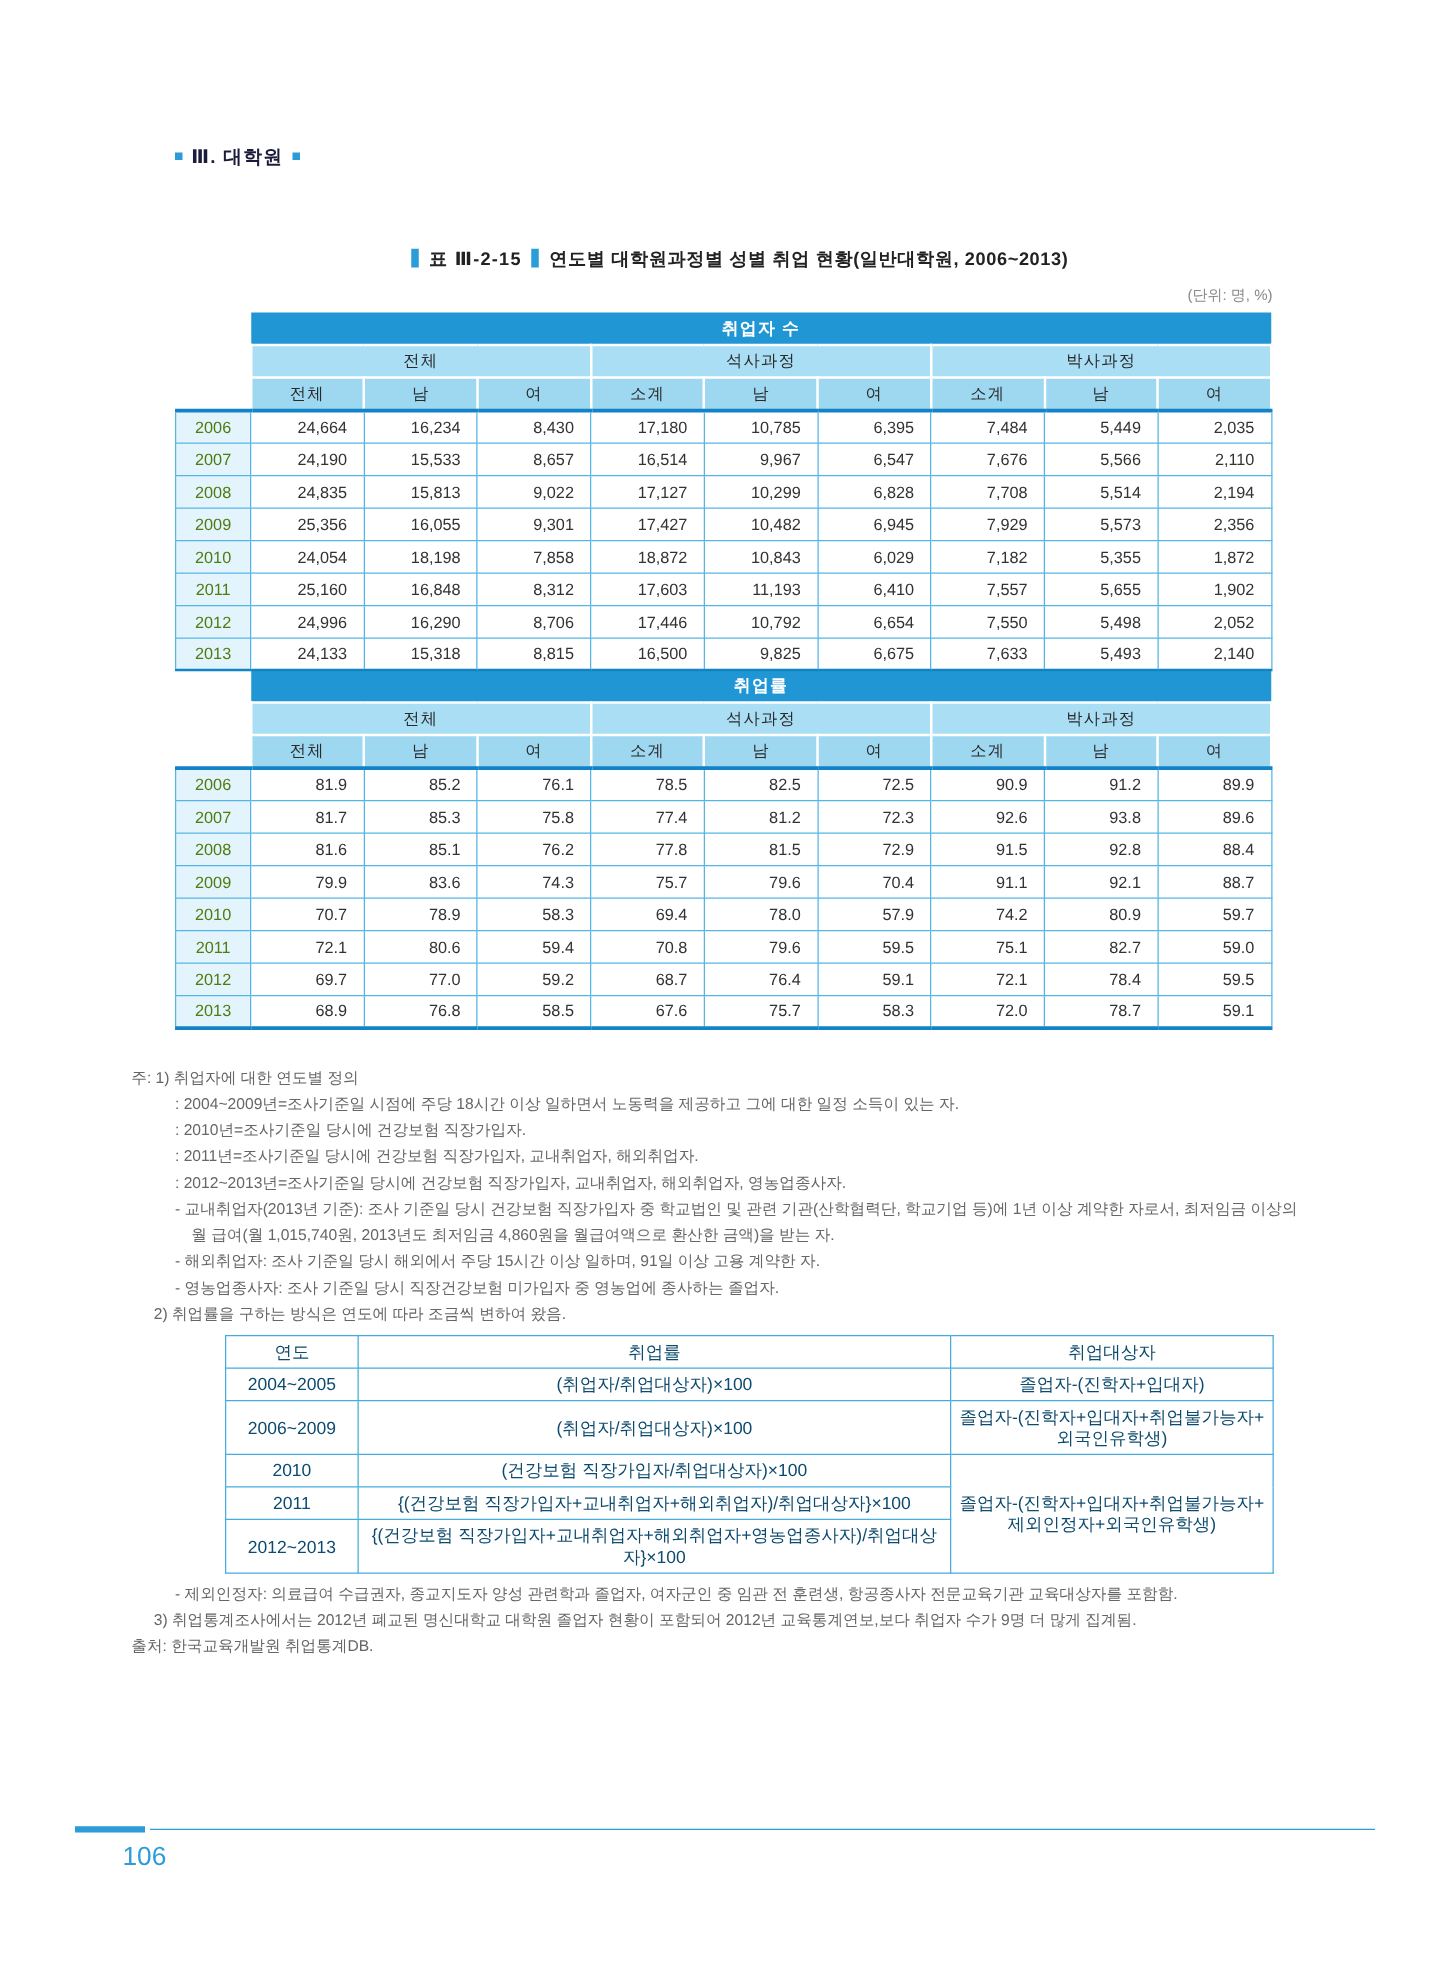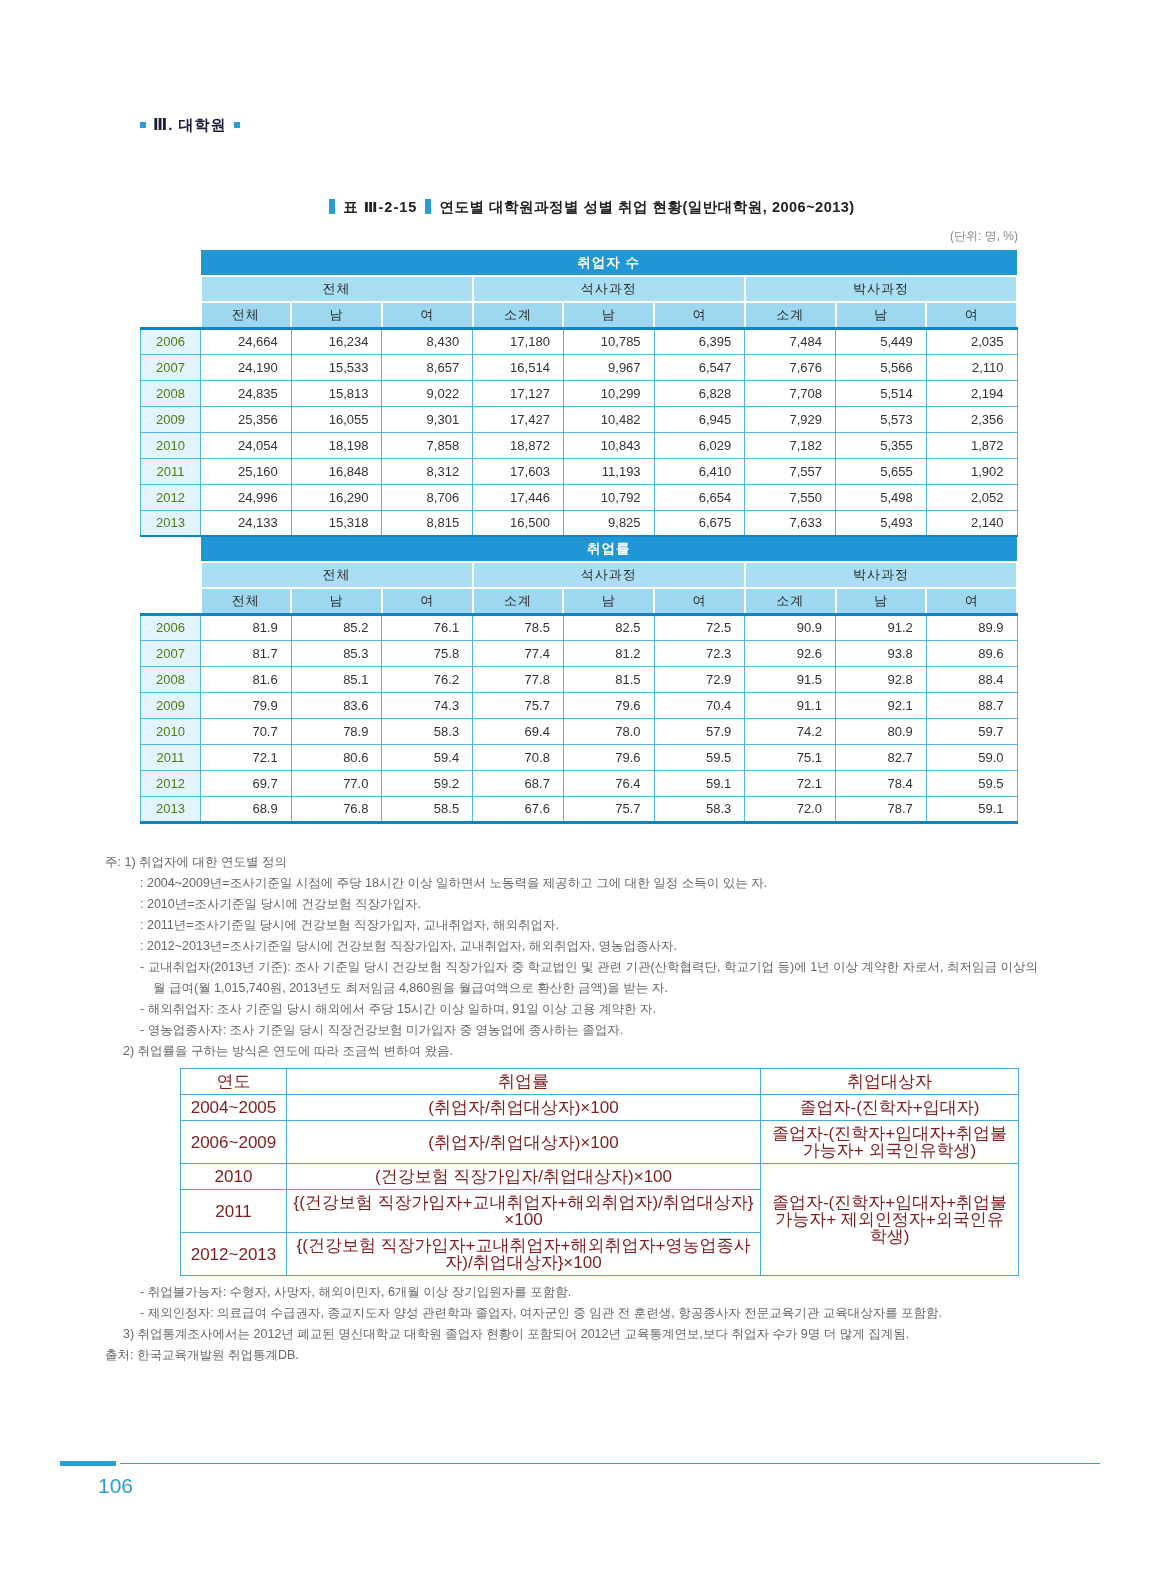--- a/index.html
+++ b/index.html
@@ -43,21 +43,21 @@
   tbody#employed-rows tr:last-child td{border-bottom:2px solid var(--heavy);}
 
   
   .notes{position:absolute;left:105px;top:852px;width:935px;font-size:12.5px;color:var(--note);line-height:21px;}
   .n-ind1{padding-left:35px;}
   .n-ind2{padding-left:48px;text-indent:-13px;}
   .n-ind0b{padding-left:18px;}
   .n-src{padding-left:0;}
 
   
-  table.method{margin:6px 0 6px 75px;width:838px;border-collapse:collapse;table-layout:fixed;font-size:17px;color:#7f1d1d;}
+  table.method{margin:6px 0 6px 75px;width:838px;border-collapse:collapse;table-layout:fixed;font-size:14px;color:#0c4a6e;}
   table.method td{border:1px solid #46ace0;background:#fff;text-align:center;padding:4px 6px;height:26px;line-height:17px;}
 
   
   .foot-bar{position:absolute;left:60px;top:1461px;width:56px;height:5px;background:var(--accent);}
   .foot-line{position:absolute;left:120px;top:1463px;width:980px;height:1px;background:var(--accent);}
   .pagenum{position:absolute;left:98px;top:1474px;font-size:21px;color:var(--accent);}
 </style>
 </head>
 <body>
 
@@ -366,21 +366,20 @@
           <td>2011</td>
           <td>{(건강보험 직장가입자+교내취업자+해외취업자)/취업대상자}×100</td>
         </tr>
         <tr>
           <td>2012~2013</td>
           <td>{(건강보험 직장가입자+교내취업자+해외취업자+영농업종사자)/취업대상자}×100</td>
         </tr>
       </tbody>
     </table>
 
-    <div class="n-ind1">- 취업불가능자: 수형자, 사망자, 해외이민자, 6개월 이상 장기입원자를 포함함.</div>
     <div class="n-ind1">- 제외인정자: 의료급여 수급권자, 종교지도자 양성 관련학과 졸업자, 여자군인 중 임관 전 훈련생, 항공종사자 전문교육기관 교육대상자를 포함함.</div>
     <div class="n-ind0b">3) 취업통계조사에서는 2012년 폐교된 명신대학교 대학원 졸업자 현황이 포함되어 2012년 교육통계연보,보다 취업자 수가 9명 더 많게 집계됨.</div>
     <div class="n-src">출처: 한국교육개발원 취업통계DB.</div>
   </div>
 
   <div class="foot-bar"></div>
   <div class="foot-line"></div>
   <div class="pagenum">106</div>
 
 </div>

